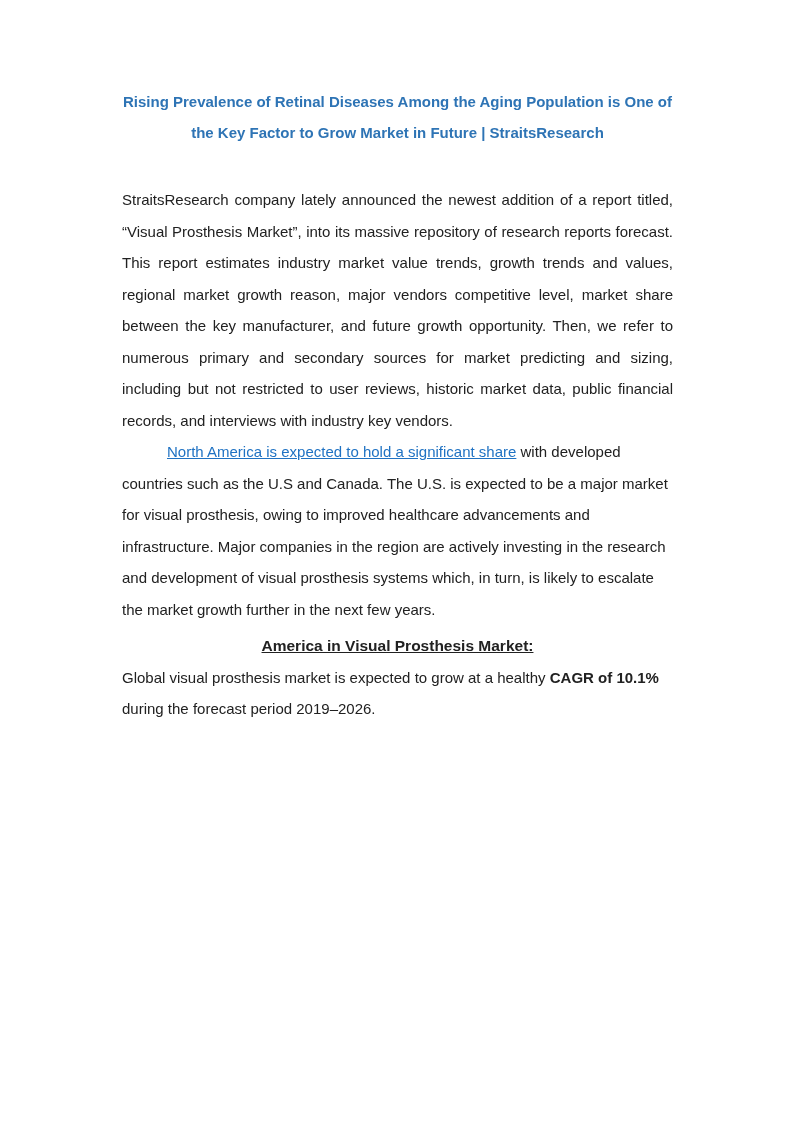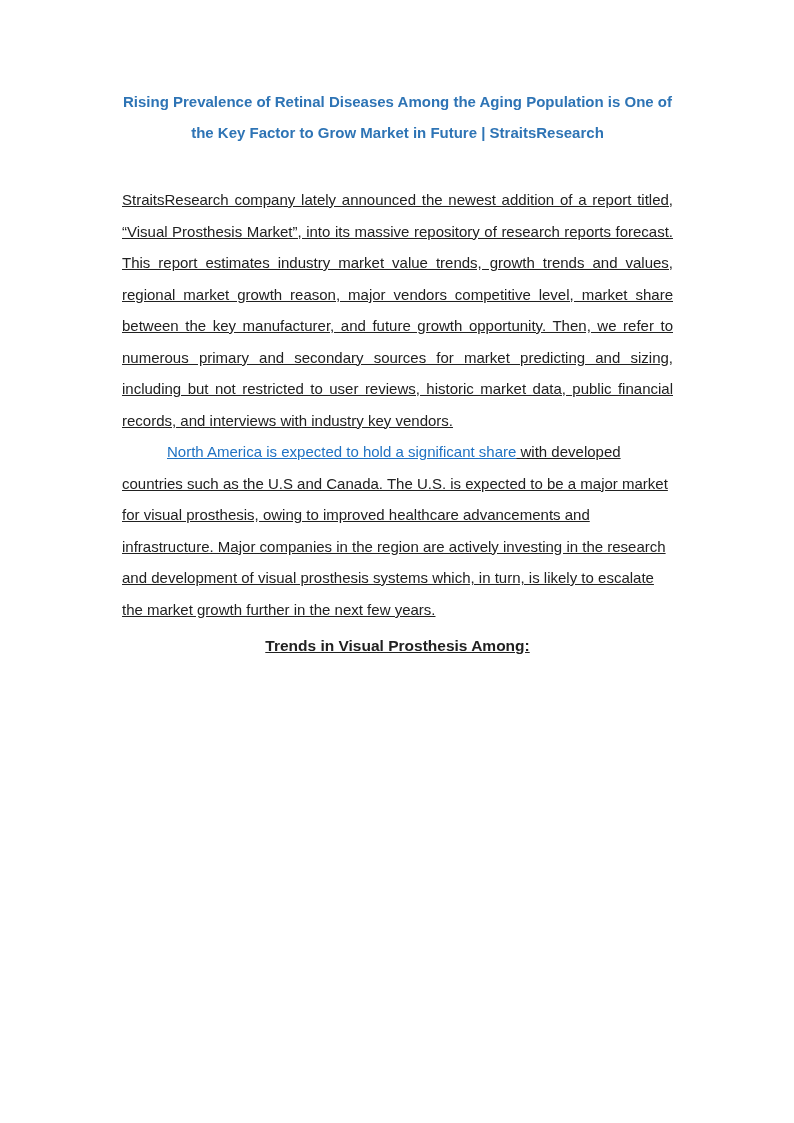--- a/index.html
+++ b/index.html
@@ -25,21 +25,20 @@
     font-weight: bold;
     line-height: 31px;
     text-align: center;
     color: var(--title-color, #2E74B5);
   }
   .para {
     margin: 0;
     font-size: 15px;
     line-height: 31.5px;
     text-align: left;
-    text-decoration: underline;
   }
   .para.justified {
     text-align: justify;
   }
   .doc-link {
     color: var(--link-color, #1F72C3);
     text-decoration: underline;
     cursor: pointer;
     margin-left: 45px;
   }
@@ -67,17 +66,18 @@
     <span>Rising Prevalence of Retinal Diseases Among the Aging Population is One of the Key Factor to Grow Market in Future | StraitsResearch</span>
   </h1>
 
   <p class="para justified">
     <span>StraitsResearch company lately announced the newest addition of a report titled, “Visual Prosthesis Market”, into its massive repository of research reports forecast. This report estimates industry market value trends, growth trends and values, regional market growth reason, major vendors competitive level, market share between the key manufacturer, and future growth opportunity. Then, we refer to numerous primary and secondary sources for market predicting and sizing, including but not restricted to user reviews, historic market data, public financial records, and interviews with industry key vendors.</span>
   </p>
 
   <p class="para"><a class="doc-link">North America is expected to hold a significant share</a><span> with developed countries such as the U.S and Canada. The U.S. is expected to be a major market for visual prosthesis, owing to improved healthcare advancements and infrastructure. Major companies in the region are actively investing in the research and development of visual prosthesis systems which, in turn, is likely to escalate the market growth further in the next few years.</span></p>
 
   <h2 class="sub-heading">
-    <span>Trends in Visual Prosthesis Among:</span>
+    <span>America in Visual Prosthesis Market:</span>
   </h2>
 
+  <p class="para"><span>Global visual prosthesis market is expected to grow at a healthy </span><span class="bold-inline">CAGR of 10.1%</span><span> during the forecast period 2019–2026.</span></p>
 
 </div>
 
 </body></html>

